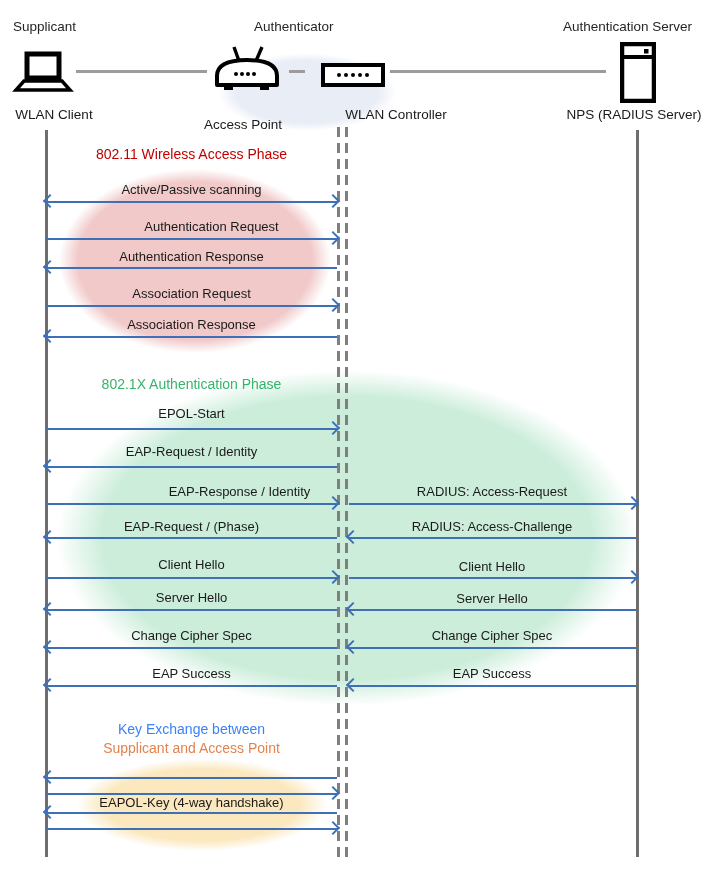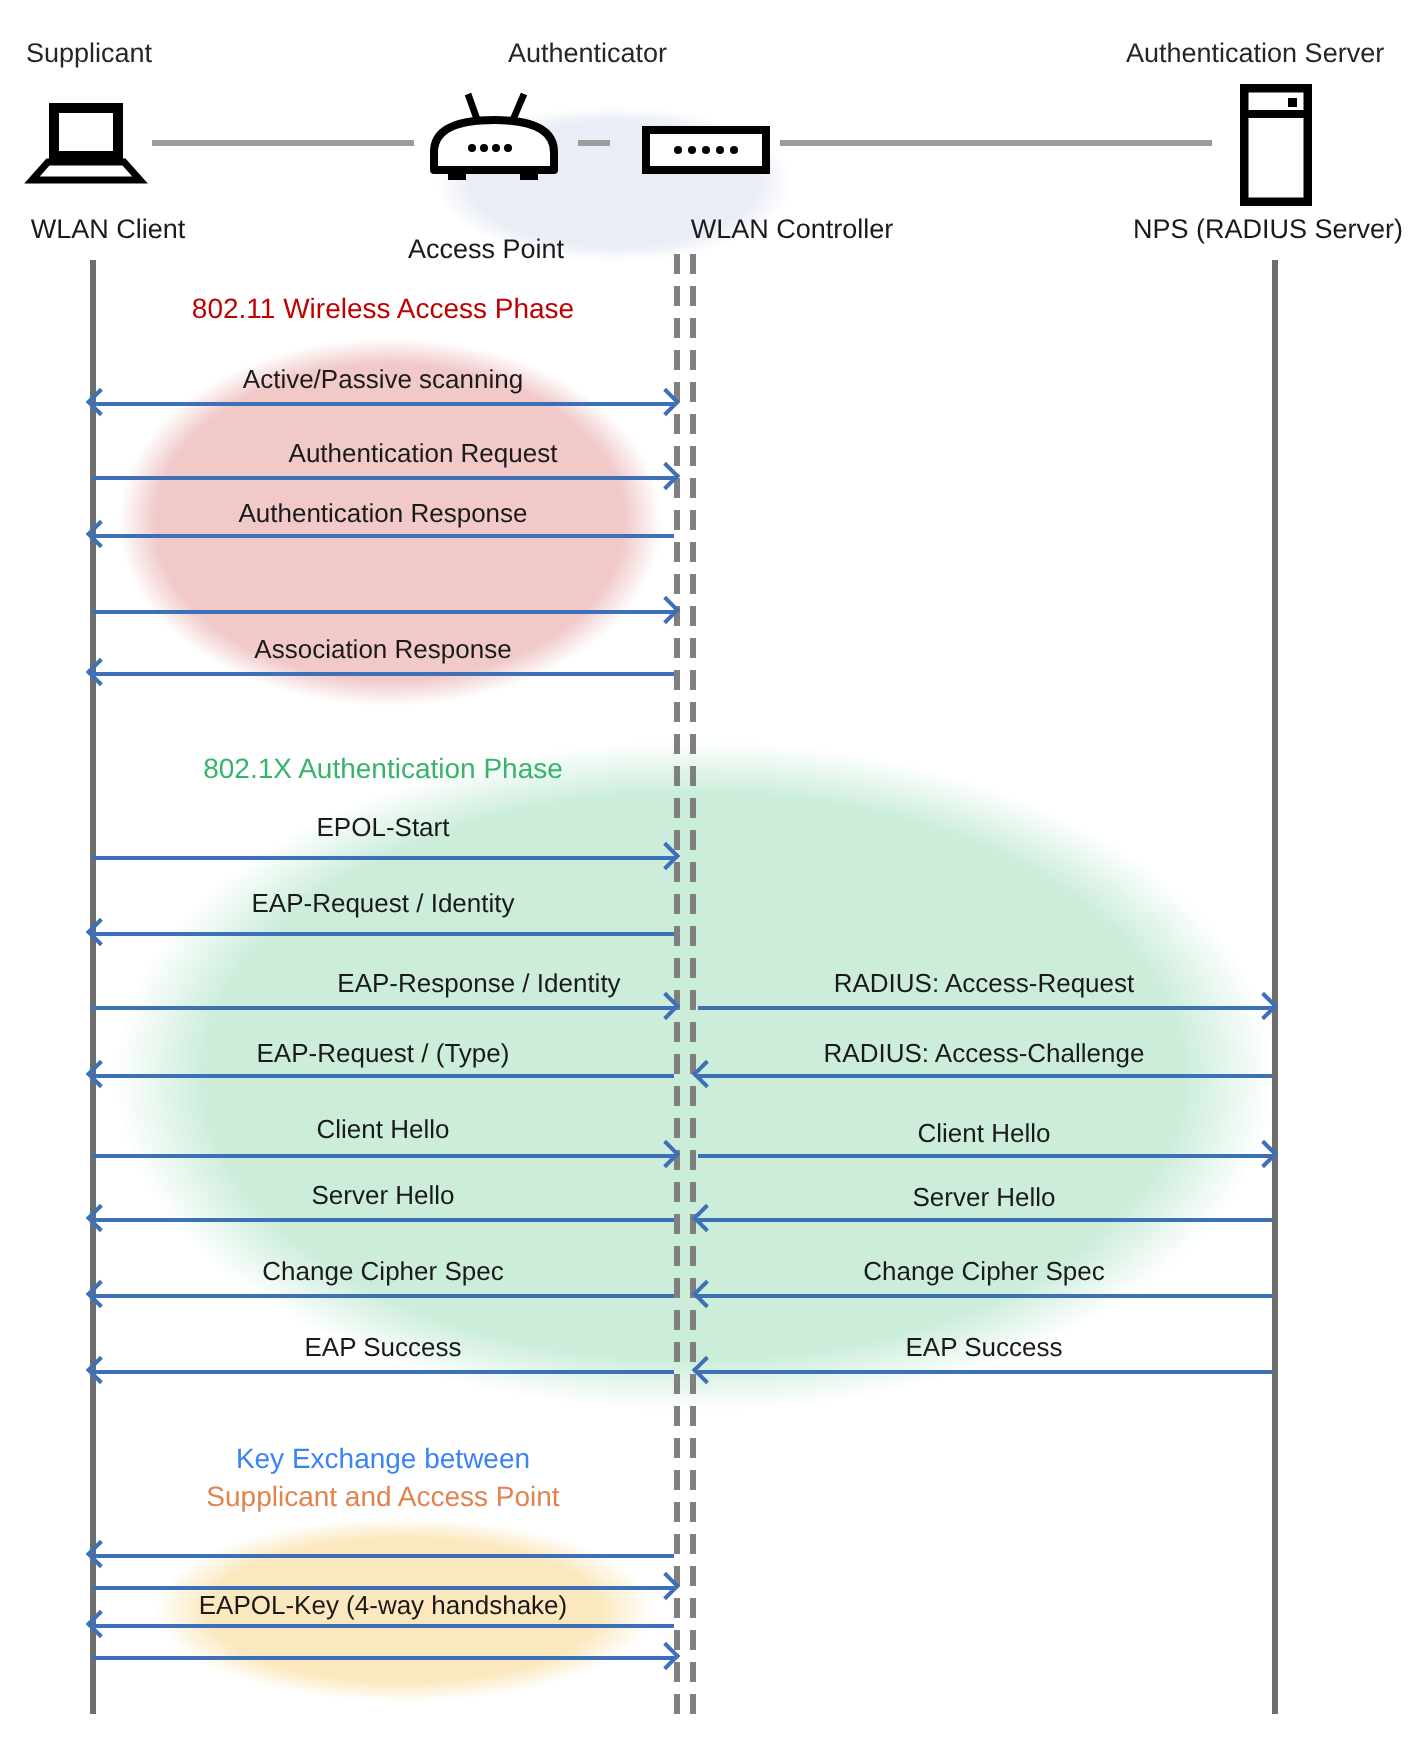--- a/index.html
+++ b/index.html
@@ -123,20 +123,21 @@
   <div class="abs lbl span-l" style="top:219px;padding-left:20px;">Authentication Request</div>
   <div class="arrow span-la" style="top:238px;">
       <span class="chev r"></span>
     </div>
 
   <div class="abs lbl span-l" style="top:249px;">Authentication Response</div>
   <div class="arrow span-la" style="top:267px;">
       <span class="chev l"></span>
     </div>
 
+  <div class="abs lbl span-l" style="top:286px;">Association Request</div>
   <div class="arrow span-la" style="top:305px;">
       <span class="chev r"></span>
     </div>
 
   <div class="abs lbl span-l" style="top:317px;">Association Response</div>
   <div class="arrow span-la" style="top:336px;">
       <span class="chev l"></span>
     </div>
 
   <div class="abs lbl span-l" style="top:406px;">EPOL-Start</div>
@@ -147,21 +148,21 @@
   <div class="abs lbl span-l" style="top:444px;">EAP-Request / Identity</div>
   <div class="arrow span-la" style="top:466px;">
       <span class="chev l"></span>
     </div>
 
   <div class="abs lbl span-l" style="top:484px;padding-left:48px;">EAP-Response / Identity</div>
   <div class="arrow span-la" style="top:503px;">
       <span class="chev r"></span>
     </div>
 
-  <div class="abs lbl span-l" style="top:519px;">EAP-Request / (Type)</div>
+  <div class="abs lbl span-l" style="top:519px;">EAP-Request / (Phase)</div>
   <div class="arrow span-la" style="top:537px;">
       <span class="chev l"></span>
     </div>
 
   <div class="abs lbl span-l" style="top:557px;">Client Hello</div>
   <div class="arrow span-la" style="top:577px;">
       <span class="chev r"></span>
     </div>
 
   <div class="abs lbl span-l" style="top:590px;">Server Hello</div>

